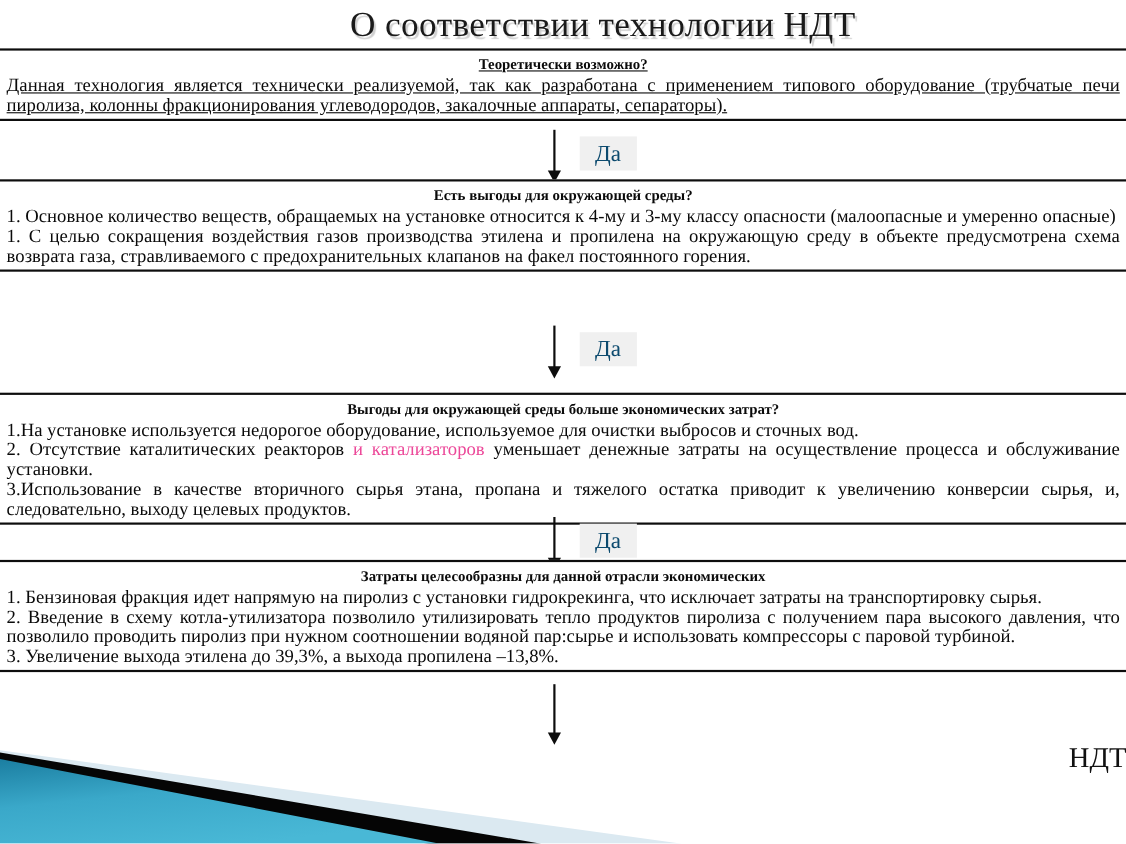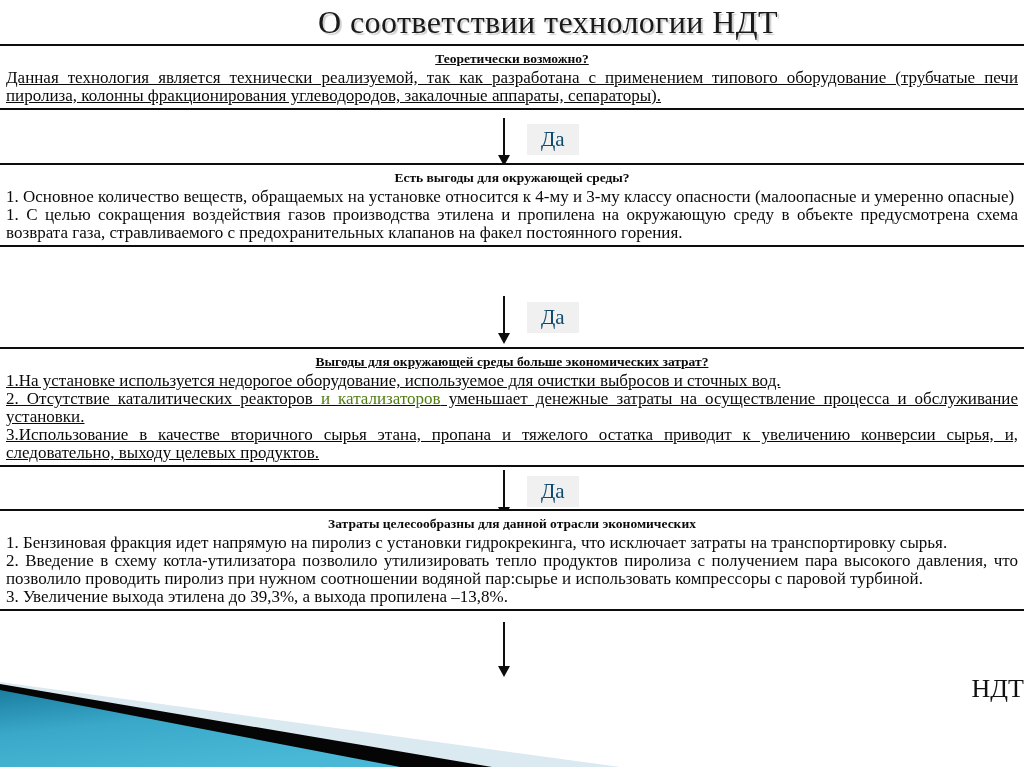--- a/index.html
+++ b/index.html
@@ -143,25 +143,25 @@
     <div class="box-title">Есть выгоды для окружающей среды?</div>
     <div class="box-body">
       <p>1.  Основное количество веществ, обращаемых на установке относится к 4-му  и 3-му классу опасности (малоопасные и умеренно опасные)</p>
       <p>1.  С целью сокращения воздействия газов производства этилена и пропилена на окружающую среду в объекте предусмотрена схема возврата газа, стравливаемого с предохранительных клапанов на факел постоянного горения.</p>
     </div>
   </div>
 
   <div class="arrow" style="left:503px; top:296px; height:38px;"></div>
   <div class="yes-chip" style="left:527px; top:302px;">Да</div>
 
-  <div class="box" style="top:347px;text-decoration:underline;">
+  <div class="box" style="top:357px;">
     <div class="box-title">Выгоды для окружающей среды больше экономических затрат?</div>
     <div class="box-body">
       <p>1.На установке используется недорогое оборудование, используемое для очистки выбросов и сточных вод.</p>
-      <p id="line-highlighted">2. Отсутствие каталитических реакторов <span class="red" style="color: #4d7c0f;">и катализаторов</span> уменьшает денежные затраты на осуществление процесса и обслуживание установки.</p>
+      <p id="line-highlighted">2. Отсутствие каталитических реакторов <span class="red" style="color: #ec4899;">и катализаторов</span> уменьшает денежные затраты на осуществление процесса и обслуживание установки.</p>
       <p>3.Использование в качестве вторичного сырья этана, пропана и тяжелого остатка приводит к увеличению конверсии сырья, и, следовательно, выходу целевых продуктов.</p>
     </div>
   </div>
 
   <div class="arrow" style="left:503px; top:470px; height:38px;"></div>
   <div class="yes-chip" style="left:527px; top:476px;">Да</div>
 
   <div class="box" style="top:509px;">
     <div class="box-title">Затраты целесообразны для данной отрасли экономических</div>
     <div class="box-body">

